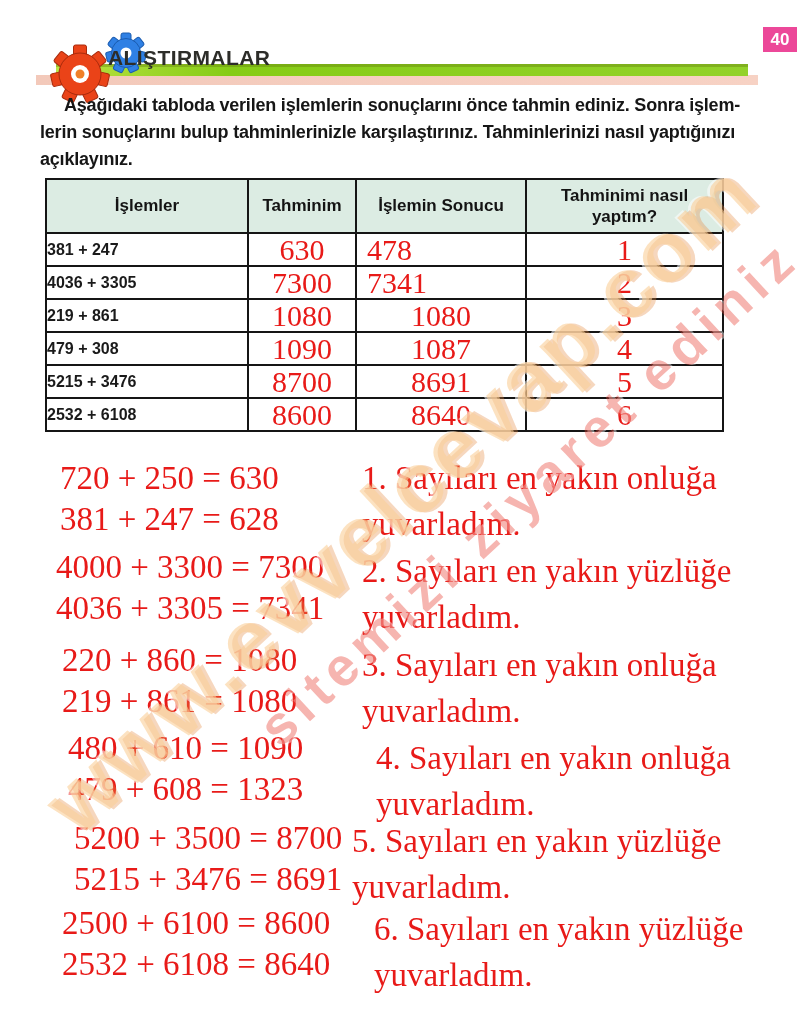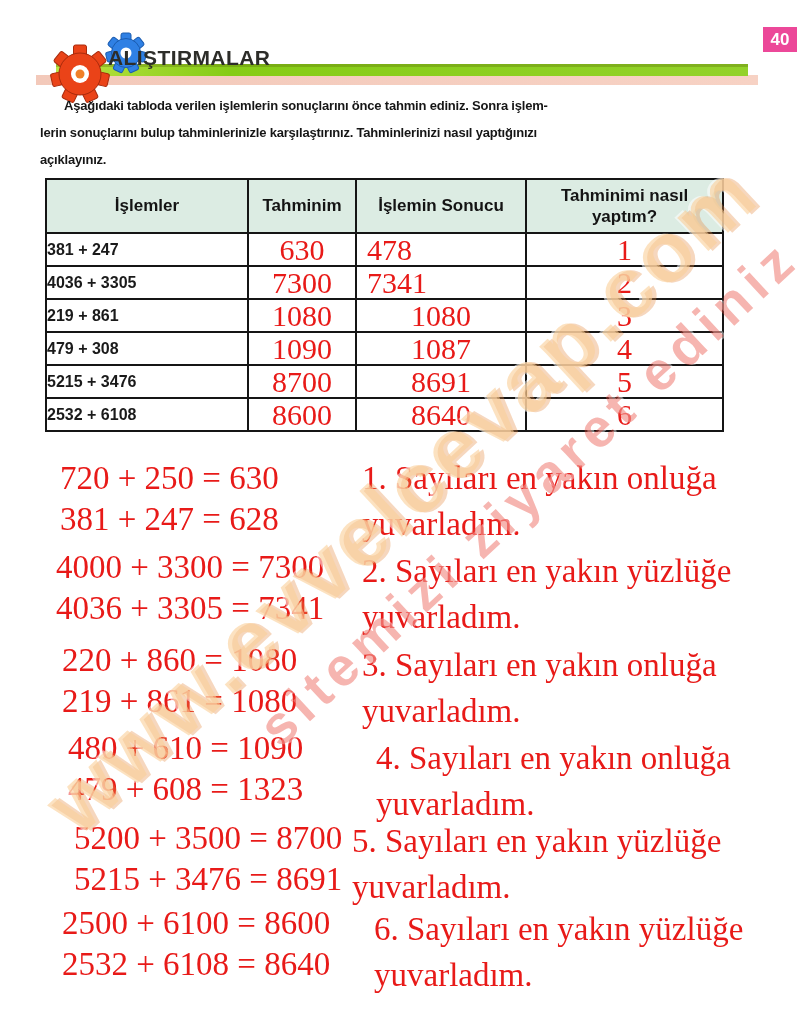--- a/index.html
+++ b/index.html
@@ -13,21 +13,21 @@
   .band-salmon{position:absolute;left:36px;top:75px;width:722px;height:10px;
     background:linear-gradient(to right,#f3c9ba,#f7d2c4);z-index:0;}
   .gears{position:absolute;left:42px;top:28px;width:120px;height:80px;z-index:2;}
   .title{position:absolute;left:108px;top:46px;font-size:21px;font-weight:bold;
     color:#2d2d29;letter-spacing:.4px;z-index:2;}
   .page-badge{position:absolute;left:763px;top:27px;width:34px;height:25px;background:#ec4899;
     color:#fff;font-weight:bold;font-size:17px;display:flex;align-items:center;justify-content:center;z-index:2;}
 
   
   .instructions{position:absolute;left:40px;top:92px;width:730px;color:#161616;
-    font-size:13px;font-weight:600;line-height:27px;letter-spacing:-.2px;z-index:4;}
+    font-size:18px;font-weight:600;line-height:27px;letter-spacing:-.2px;z-index:4;}
   .instructions .ln{white-space:nowrap;}
   .instructions .ln.first{padding-left:24px;}
 
   
   table.calc{position:absolute;left:45px;top:178px;width:677px;border-collapse:collapse;
     table-layout:fixed;z-index:4;background:transparent;}
   table.calc col.c1{width:202px;} table.calc col.c2{width:108px;}
   table.calc col.c3{width:170px;} table.calc col.c4{width:197px;}
   table.calc th,table.calc td{border:2px solid #151515;padding:0;}
   table.calc th{height:52px;background:#dcece3;color:#141414;font-size:17px;

